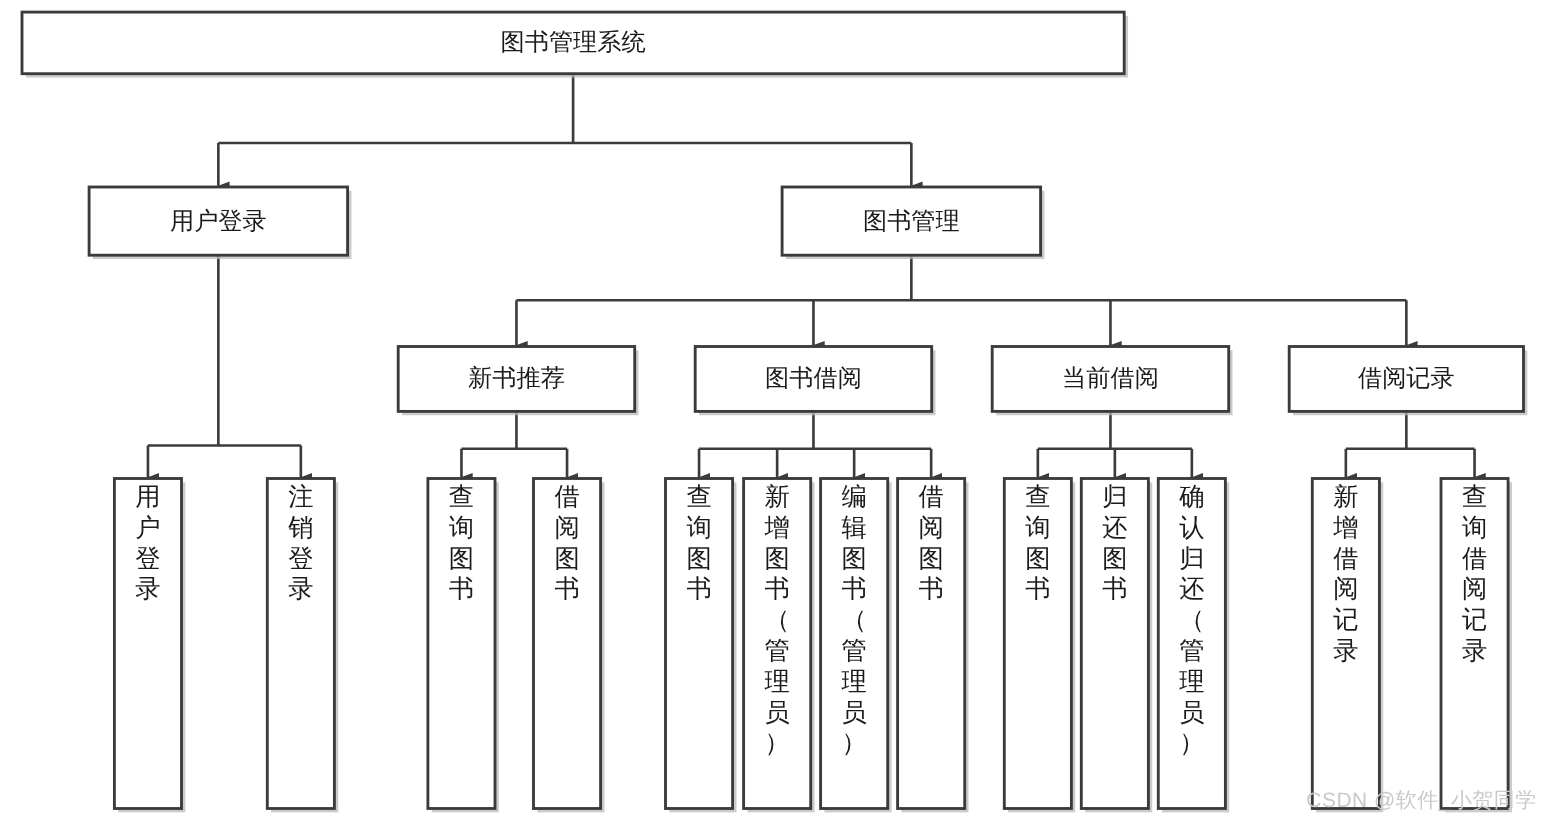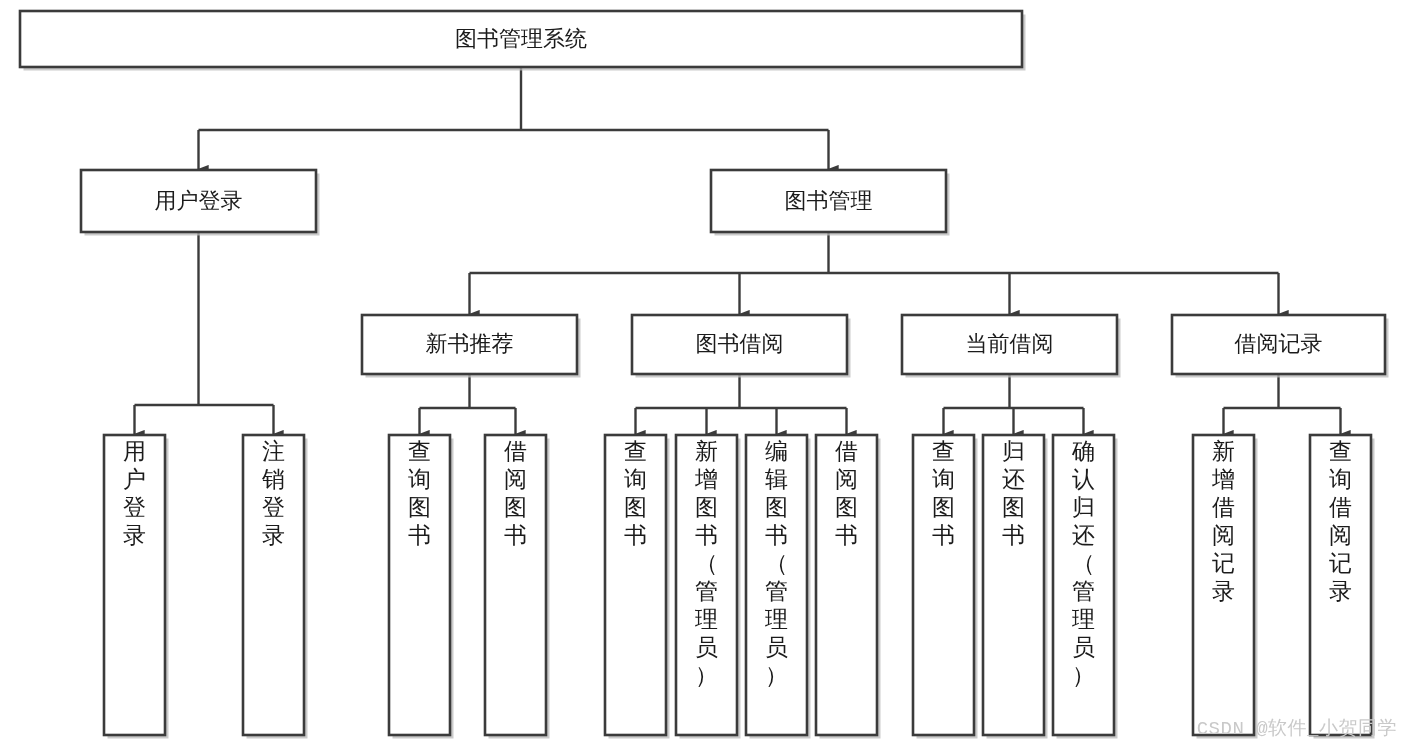--- a/index.html
+++ b/index.html
@@ -53,21 +53,21 @@
   .node-label-v {
     font-family: "Liberation Sans", "DejaVu Sans", sans-serif;
     font-size: 23px;
     fill: #1b1b1b;
     text-anchor: middle;
   }
   .watermark-text {
     position: absolute;
     right: 8px;
     bottom: 6px;
-    font-family: Liberation Mono, monospace;
+    font-family: Liberation Sans, sans-serif;
     font-size: 19px;
     color: #c9c9c9;
     white-space: nowrap;
     letter-spacing: 0.5px;
     user-select: none;
   }
 </style>
 </head>
 <body>
 

